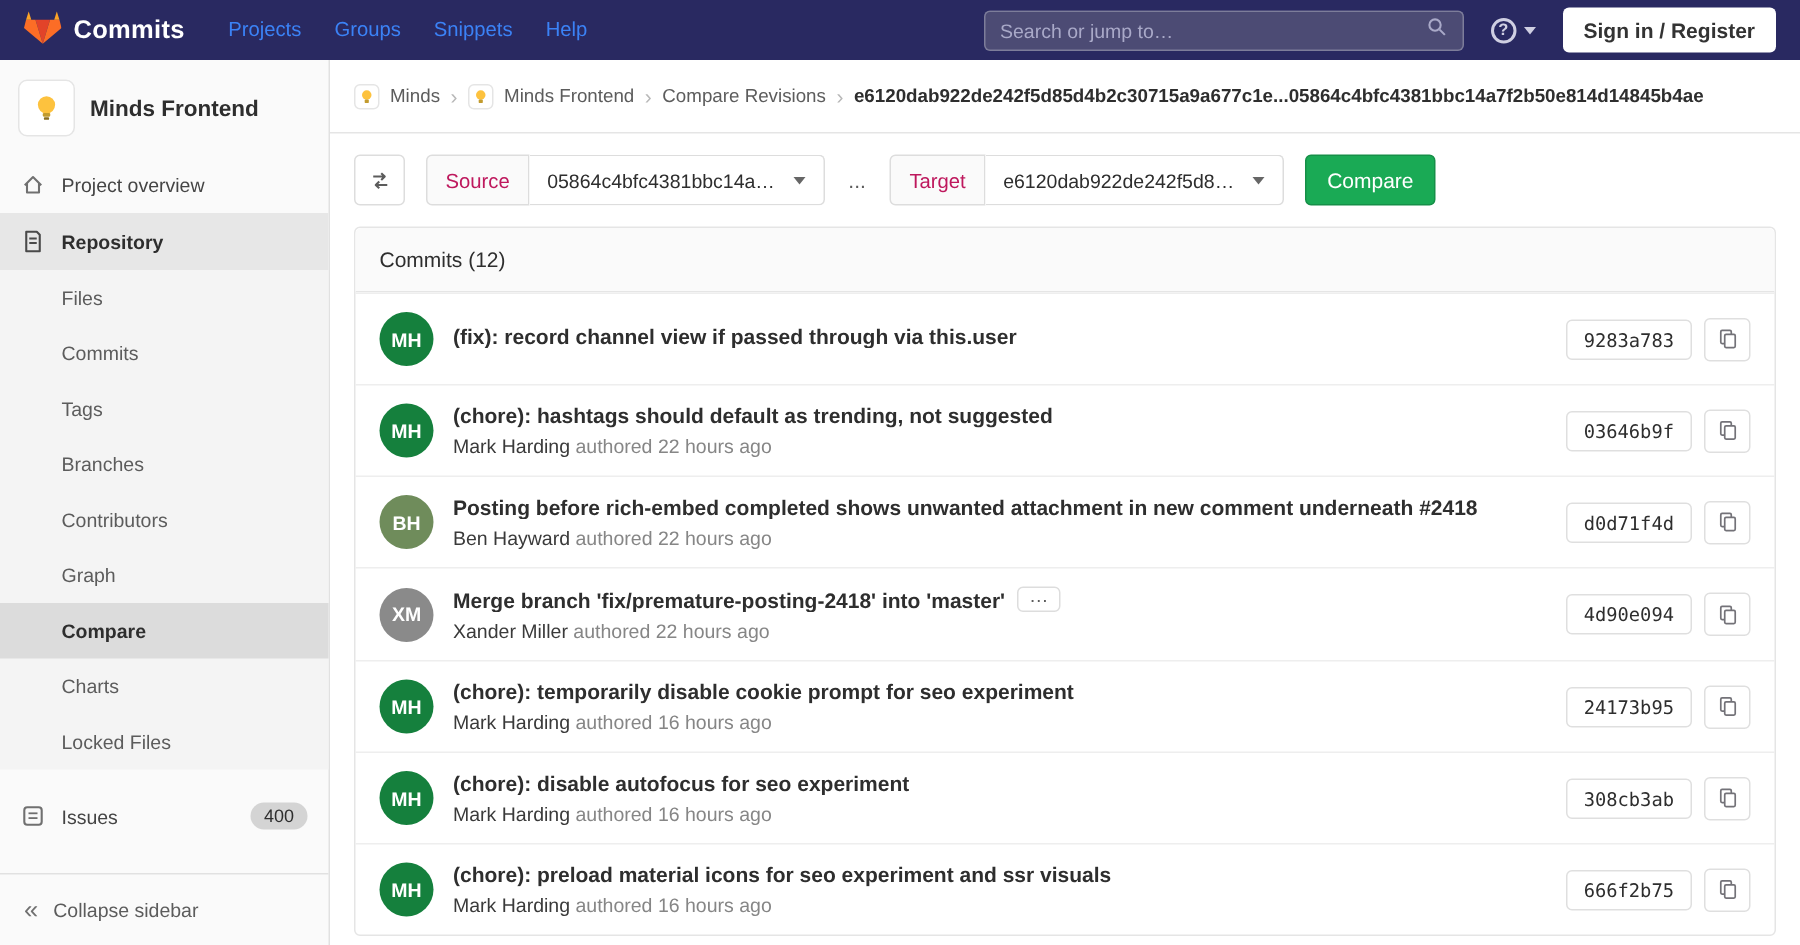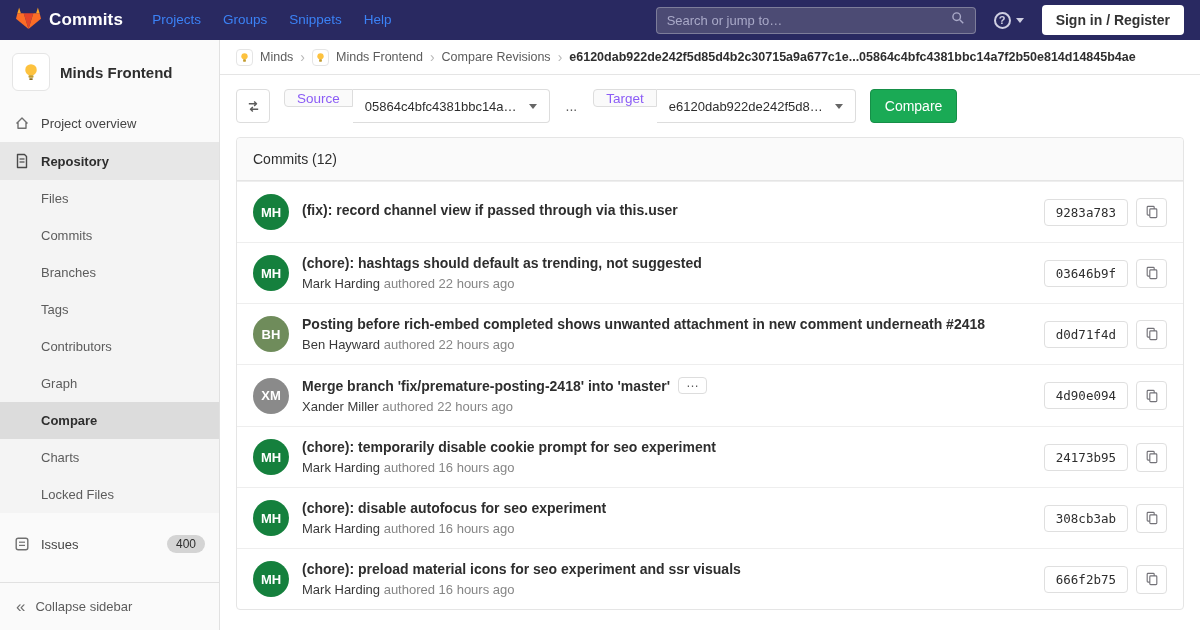--- a/index.html
+++ b/index.html
@@ -39,34 +39,34 @@
   .sub-row { height:37px; display:flex; align-items:center; padding-left:41px; color:#5c5c5c; cursor:pointer; }
   .sub-row.active { background:#dcdcdc; font-weight:bold; color:#2e2e2e; }
   .issues-row { margin-top:12px; }
   .badge { margin-left:auto; background:#d4d4d4; color:#2e2e2e; font-size:12px; padding:2px 9px; border-radius:10px; }
   .collapse-row { margin-top:auto; border-top:1px solid #e1e1e1; height:48px; display:flex; align-items:center;
     gap:10px; padding:0 16px; color:#5c5c5c; font-size:13px; cursor:pointer; }
   .collapse-glyph { font-size:17px; color:#707070; line-height:1; }
 
   
   .content { flex:1; min-width:0; display:flex; flex-direction:column; background:#fff; }
-  .breadcrumbs { height:35px; border-bottom:1px solid #e5e5e5; display:flex; align-items:center; padding:0 16px;
+  .breadcrumbs { height:49px; border-bottom:1px solid #e5e5e5; display:flex; align-items:center; padding:0 16px;
     gap:7px; font-size:12.5px; color:#5c5c5c; flex-shrink:0; white-space:nowrap; overflow:hidden; }
   .crumb { cursor:pointer; }
   .crumb-avatar { width:17px; height:17px; border-radius:4px; background:#fff; border:1px solid #e5e5e5;
     display:flex; align-items:center; justify-content:center; flex-shrink:0; }
   .crumb-sep { color:#b8b8b8; font-size:14px; }
   .crumb-last { color:#2e2e2e; font-weight:600; overflow:hidden; text-overflow:ellipsis; }
 
   .compare-bar { display:flex; align-items:center; padding:14px 16px; gap:8px; flex-shrink:0; }
   .swap-btn { width:34px; height:34px; border:1px solid #ddd; border-radius:4px; background:#fff;
     display:flex; align-items:center; justify-content:center; cursor:pointer; margin-right:6px; }
   .input-group { display:flex; }
-  .addon { border:1px solid #ddd; background:#fafafa; padding:0 12px; height:18px; display:flex; align-items:center;
-    font-size:13.5px; color:#8b5cf6; border-radius:4px 0 0 4px; }
+  .addon { border:1px solid #ddd; background:#fafafa; padding:0 12px; height:34px; display:flex; align-items:center;
+    font-size:13.5px; color:#be185d; border-radius:4px 0 0 4px; }
   .dropdown { border:1px solid #ddd; border-left:0; background:#fff; height:34px; display:flex; align-items:center;
     gap:12px; padding:0 12px; border-radius:0 4px 4px 0; font-size:13px; color:#2e2e2e; cursor:pointer; }
   .dropdown .val { max-width:175px; white-space:nowrap; overflow:hidden; }
   .dd-caret { width:0; height:0; border-left:4px solid transparent; border-right:4px solid transparent; border-top:5px solid #666; }
   .dots { color:#5c5c5c; margin:0 8px; font-size:14px; }
   .btn-compare { background:#1aaa55; border:1px solid #168f48; color:#fff; height:34px; padding:0 14px;
     border-radius:4px; font-size:14px; font-family:inherit; cursor:pointer; margin-left:6px; }
 
   
   .commits-card { margin:0 16px 16px; border:1px solid #e5e5e5; border-radius:4px; background:#fff; }
@@ -158,22 +158,22 @@
         <div class="snav-row repo-head">
           <svg viewBox="0 0 16 16" width="16" height="16">
             <path d="M3.5 1.5 h7 l2 2 v11 h-9 z" fill="none" stroke="#4a4a4a" stroke-width="1.4" stroke-linejoin="round"></path>
             <line x1="5.5" y1="6" x2="10.5" y2="6" stroke="#4a4a4a" stroke-width="1.2"></line>
             <line x1="5.5" y1="9" x2="10.5" y2="9" stroke="#4a4a4a" stroke-width="1.2"></line>
           </svg>
           <span>Repository</span>
         </div>
         <div class="sub-row">Files</div>
         <div class="sub-row">Commits</div>
+        <div class="sub-row">Tags</div>
         <div class="sub-row">Branches</div>
-        <div class="sub-row">Tags</div>
         <div class="sub-row">Contributors</div>
         <div class="sub-row">Graph</div>
         <div class="sub-row active">Compare</div>
         <div class="sub-row">Charts</div>
         <div class="sub-row">Locked Files</div>
       </div>
 
       <div class="snav-row issues-row">
         <svg viewBox="0 0 16 16" width="16" height="16">
           <rect x="2.2" y="2.2" width="11.6" height="11.6" rx="2" fill="none" stroke="#707070" stroke-width="1.4"></rect>

